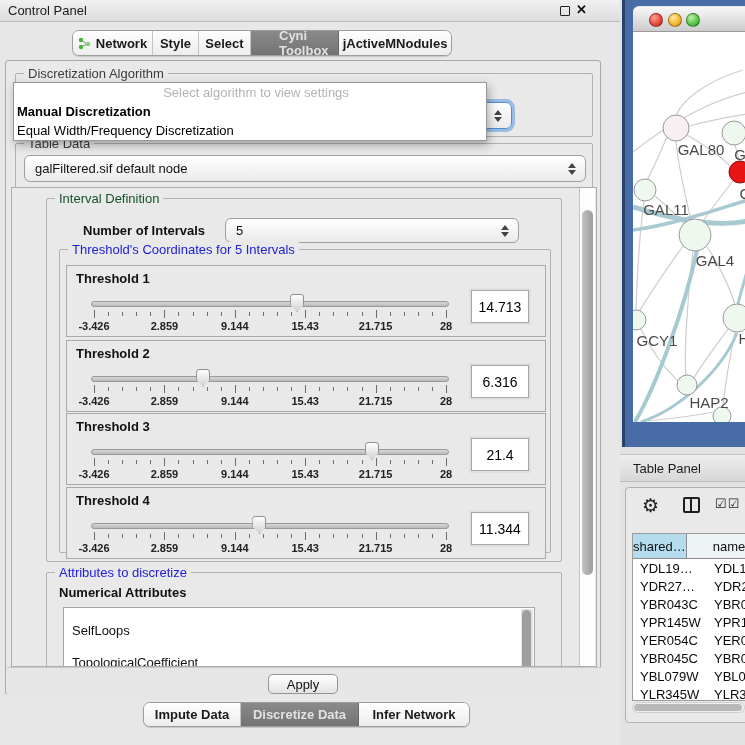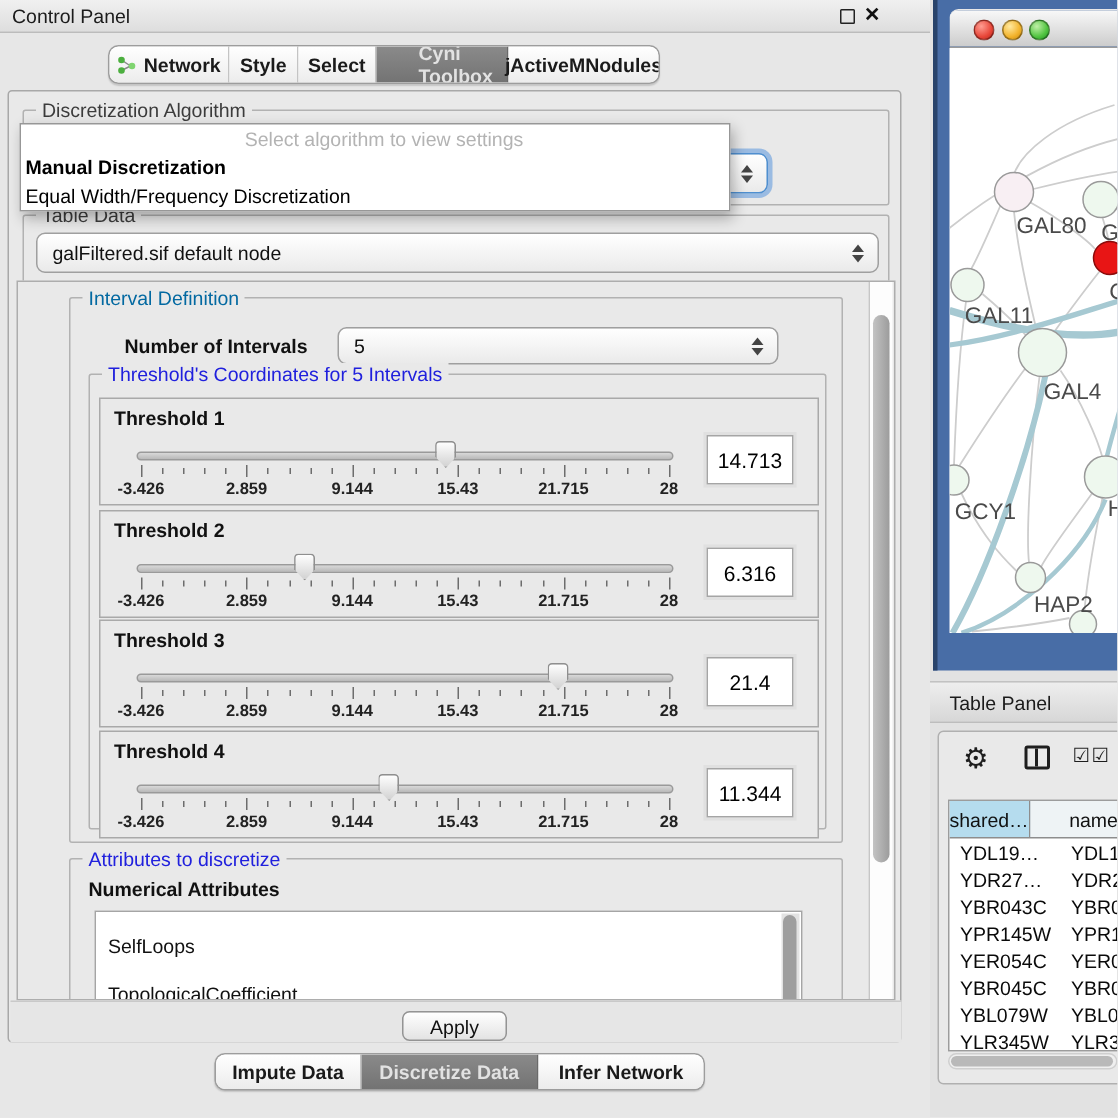--- a/index.html
+++ b/index.html
@@ -18,21 +18,21 @@
   .seg .tab{display:flex;align-items:center;justify-content:center;font-size:13px;font-weight:600;color:#1a1a1a;background:linear-gradient(#ffffff,#ececec);border-right:1px solid #c4c4c4;padding:0 4px;}
   .seg .tab:last-child{border-right:none;}
   .seg .tab.sel{background:linear-gradient(#8a8a8a,#737373);color:#e2e2e2;border-right:1px solid #6a6a6a;}
   .neticon{width:13px;height:13px;margin-right:5px;}
 
   .content{left:5px;top:60px;width:596px;height:635px;border:1px solid #a8a8a8;border-radius:3px;background:#e9e9e9;}
 
   
   .group{position:absolute;border:1px solid #b2b2b2;border-radius:2px;}
   .gtitle{position:absolute;top:-8px;left:8px;background:#e9e9e9;padding:0 4px;font-size:13px;color:#3c3c3c;white-space:nowrap;}
-  .gtitle.green{color:#0369a1;text-align:center;}
+  .gtitle.green{color:#14532d;text-align:center;}
   .gtitle.blue{color:#2020dd;}
 
   
   .combo{position:absolute;background:linear-gradient(#ffffff,#eaeaea);border:1px solid #9f9f9f;border-radius:6px;font-size:13px;color:#111;display:flex;align-items:center;padding:0 22px 0 10px;}
   .combo.focus{box-shadow:0 0 0 3px rgba(90,150,220,.55);border-color:#4f8fd0;}
   .arrows{position:absolute;right:9px;top:50%;transform:translateY(-50%);width:8px;height:12px;}
   .arrows:before,.arrows:after{content:"";position:absolute;left:0;border-left:4px solid transparent;border-right:4px solid transparent;}
   .arrows:before{top:0;border-bottom:5px solid #444;}
   .arrows:after{bottom:0;border-top:5px solid #444;}
 
@@ -123,21 +123,21 @@
     </div>
     <div class="tab" style="width:46px;">
         <span>Style</span>
       </div>
     <div class="tab" style="width:52px;">
         <span>Select</span>
       </div>
     <div class="tab sel" style="width:88px;padding-left:28px;">
         <span>Cyni Toolbox</span>
       </div>
-    <div class="tab" style="width:100px;">
+    <div class="tab" style="width:112px;">
         <span>jActiveMNodules</span>
       </div>
   </div>
 
   <div class="abs content">
 
     <div class="group" style="left:9px;top:12px;width:578px;height:64px;">
       <span class="gtitle">Discretization Algorithm</span>
       <div class="combo focus" style="left:8px;top:28px;width:488px;height:27px;">
         <div class="arrows"></div>

